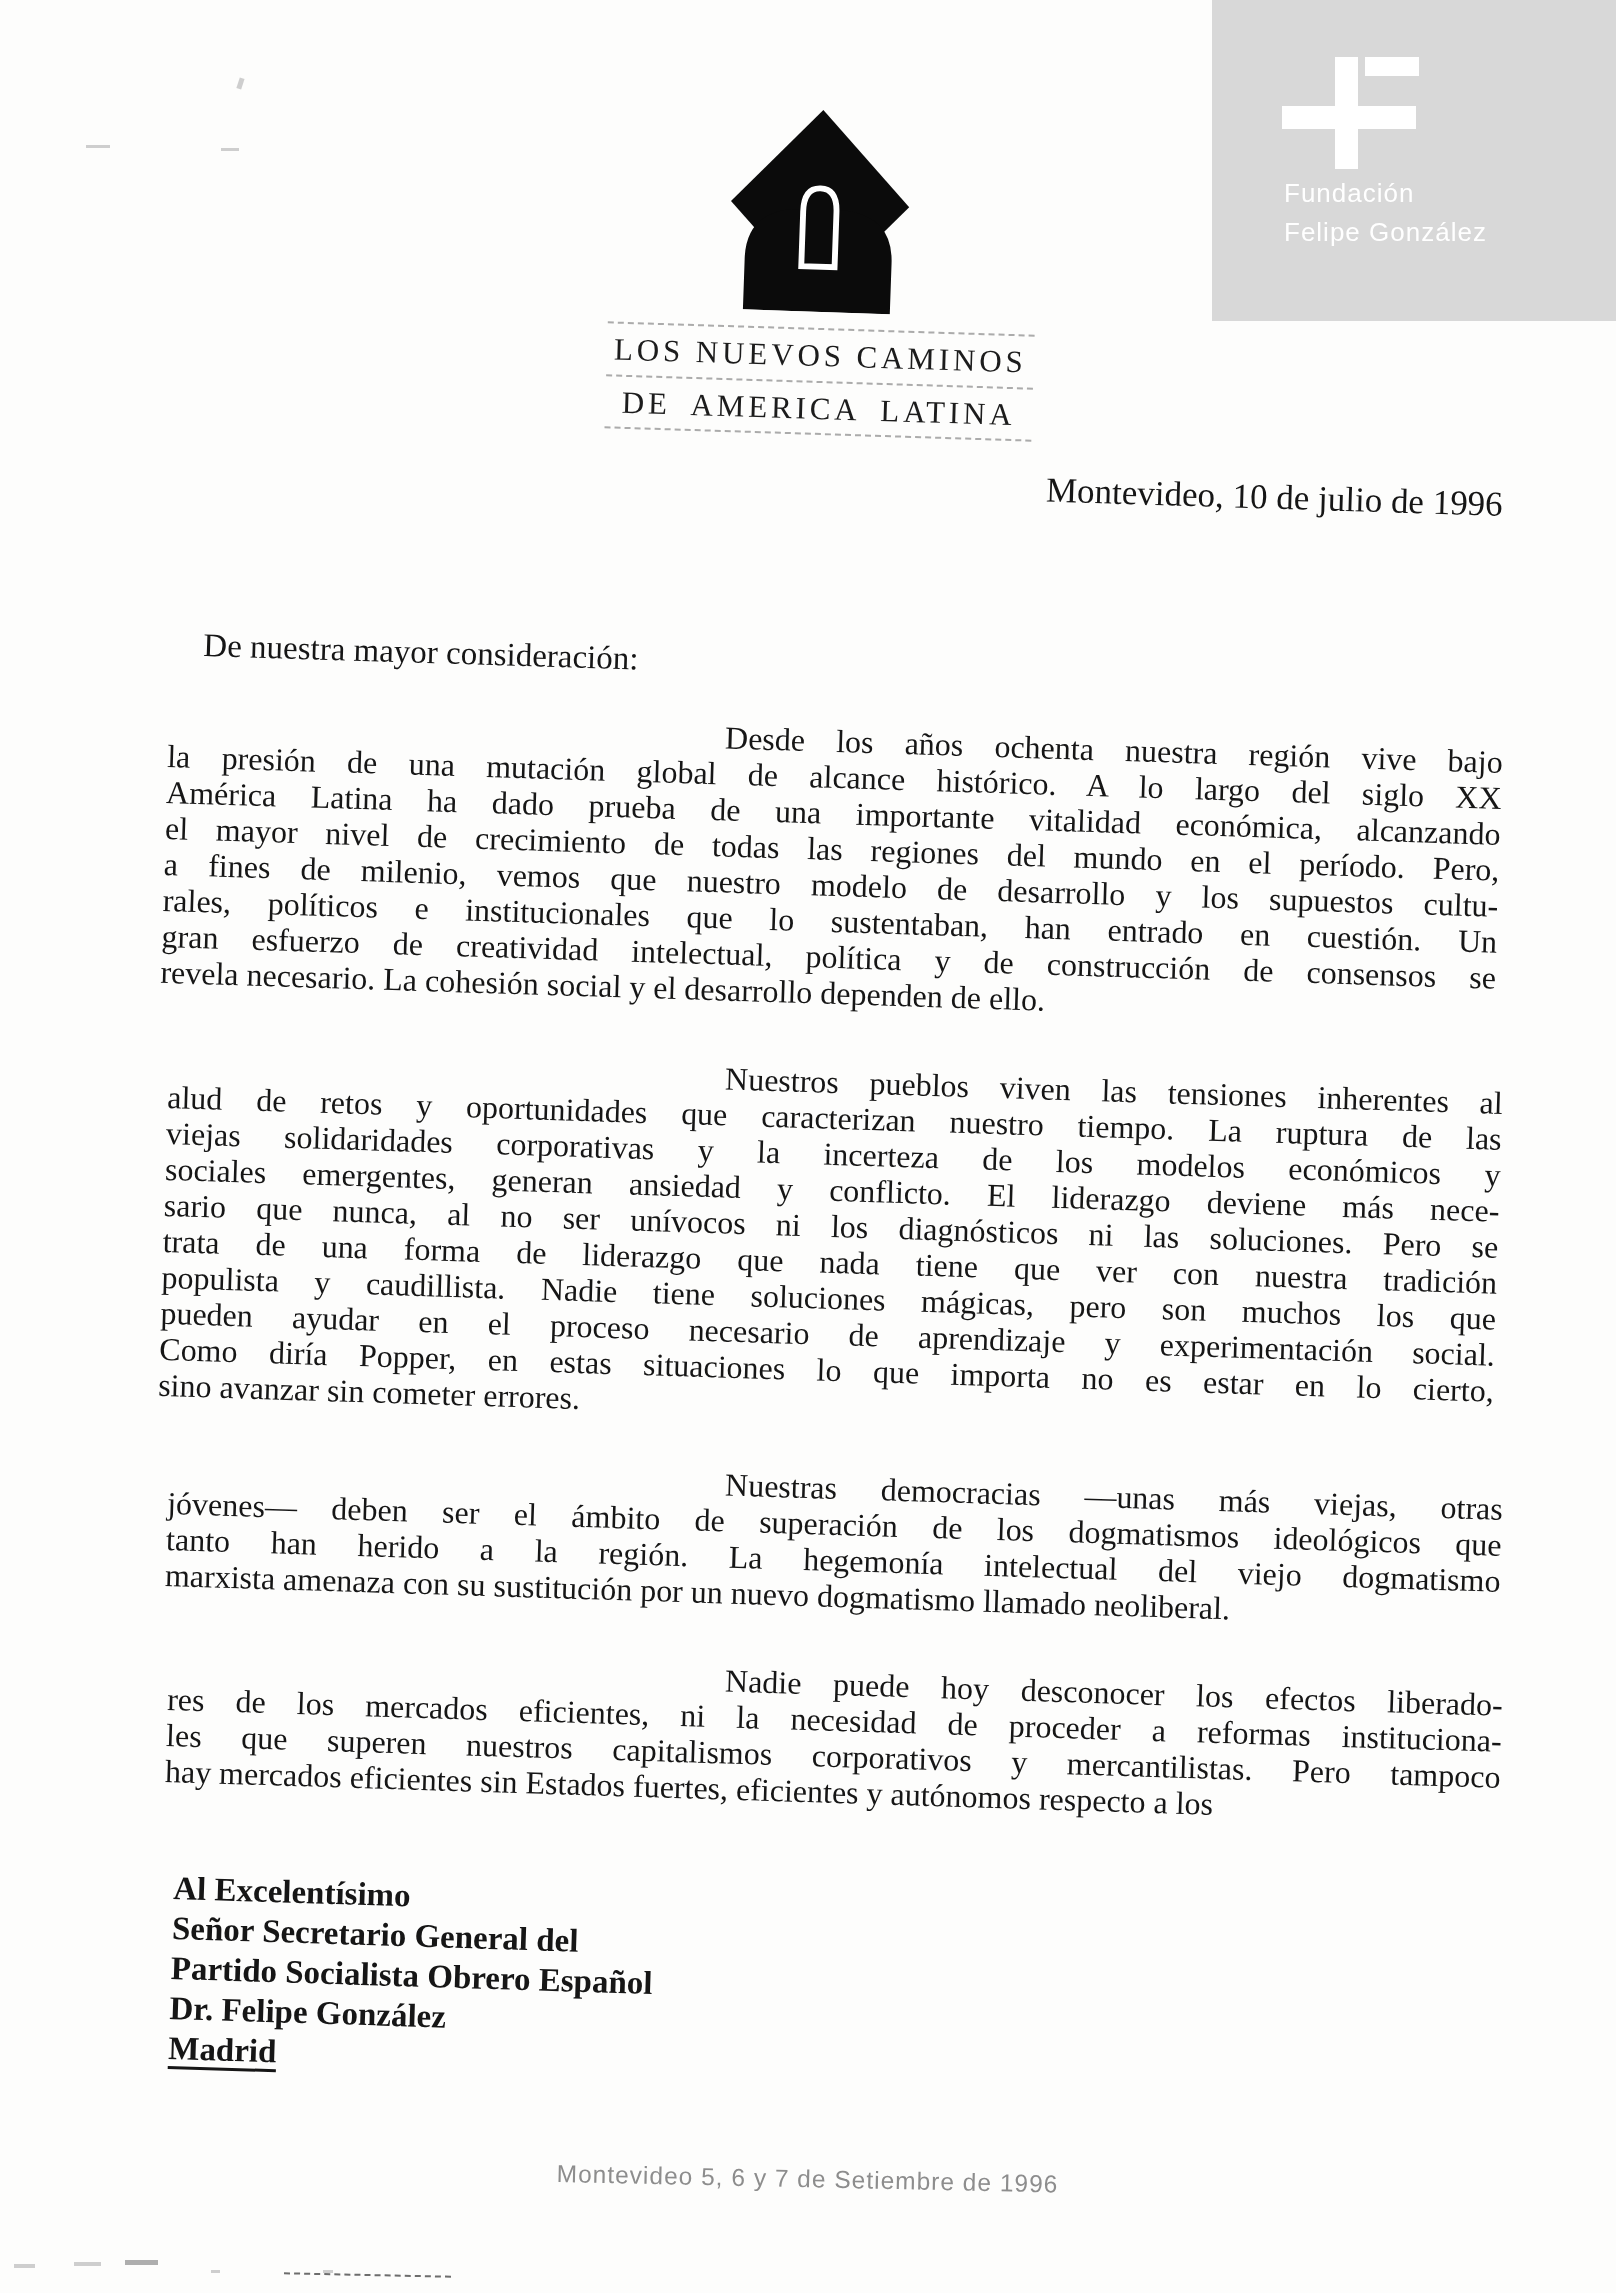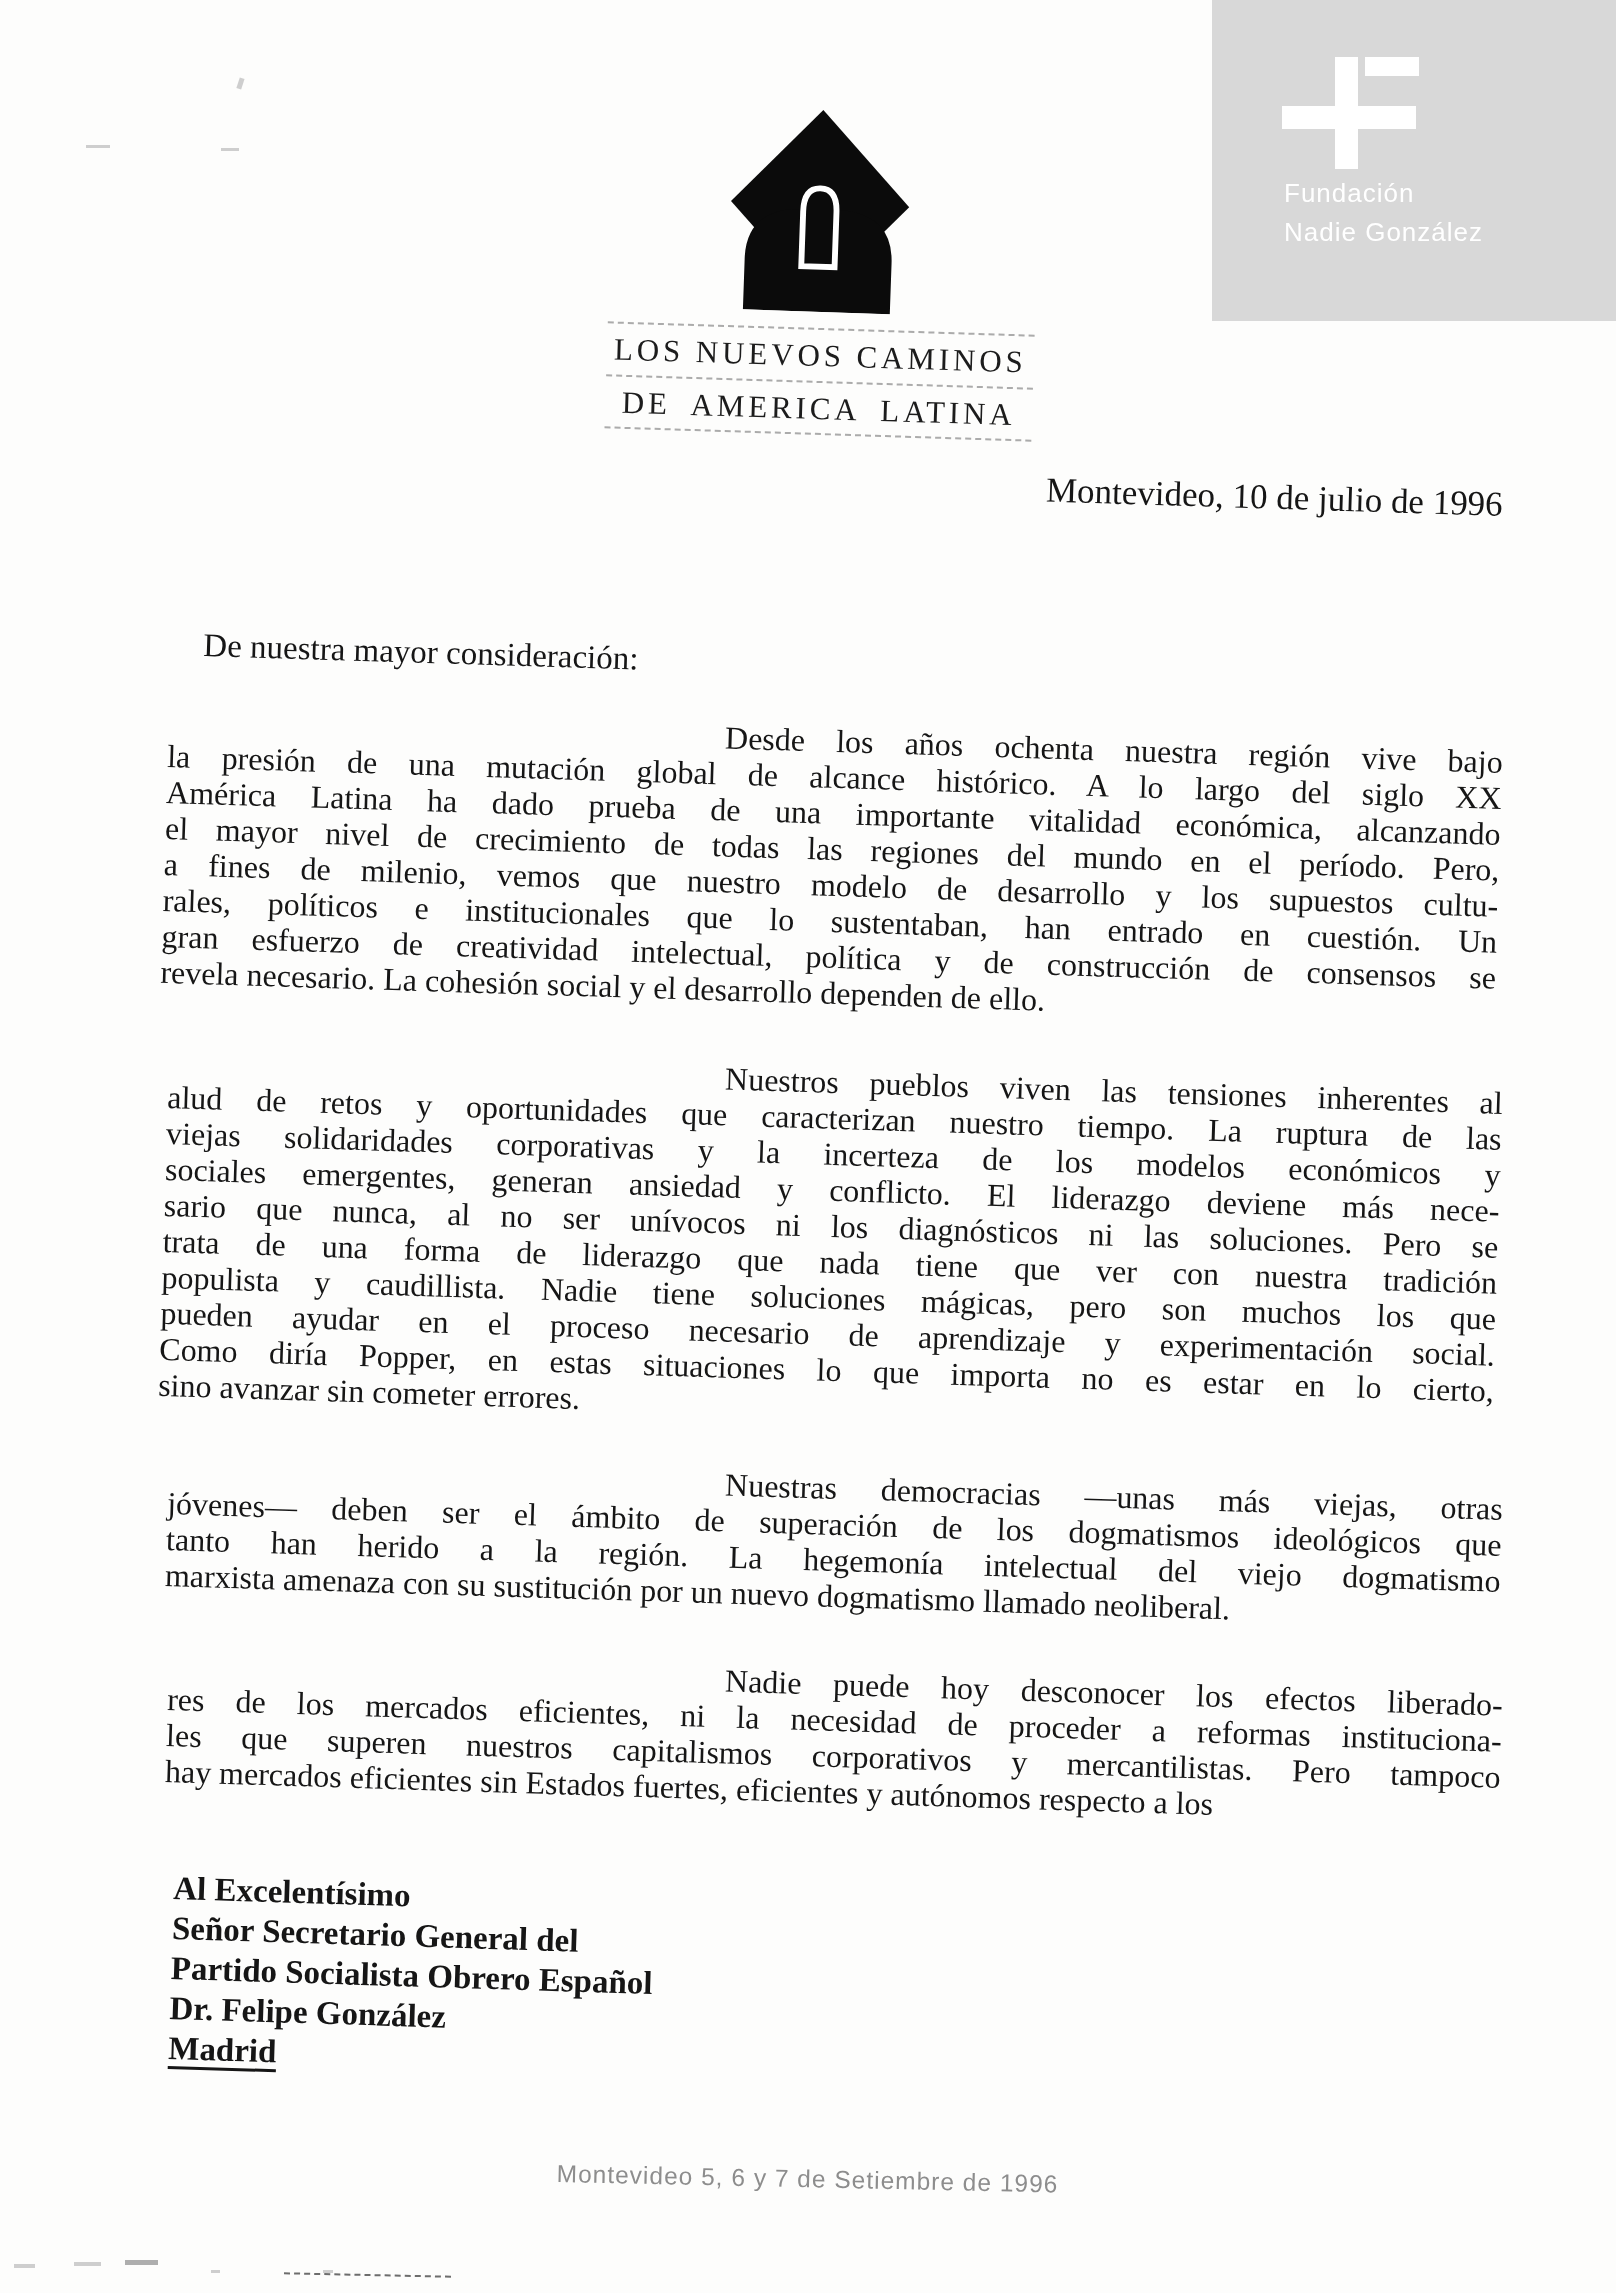--- a/index.html
+++ b/index.html
@@ -91,21 +91,21 @@
 <div class="page">
 
   <div class="watermark" style="background: rgb(216, 216, 216);">
     <div class="wm-logo">
       <div class="wm-vbar"></div>
       <div class="wm-hbar"></div>
       <div class="wm-dash"></div>
     </div>
     <div class="wm-text" style="color: rgb(255, 255, 255);">
       <div>Fundación</div>
-      <div>Nadie González</div>
+      <div>Felipe González</div>
     </div>
   </div>
 
   <div class="house">
     <svg viewBox="0 0 198 214" width="194" height="210">
       <polygon points="99,8 190,104 99,200 8,104" fill="#0b0b0b"></polygon>
       <path d="M 24 214 L 24 162 Q 24 116 70 110 L 128 110 Q 174 116 174 162 L 174 214 Z" fill="#0b0b0b"></path>
       <path d="M 82 168 L 82 112 Q 82 88 99 88 Q 116 88 116 112 L 116 168 Z" fill="#0b0b0b" stroke="#ffffff" stroke-width="6"></path>
     </svg>
   </div>

